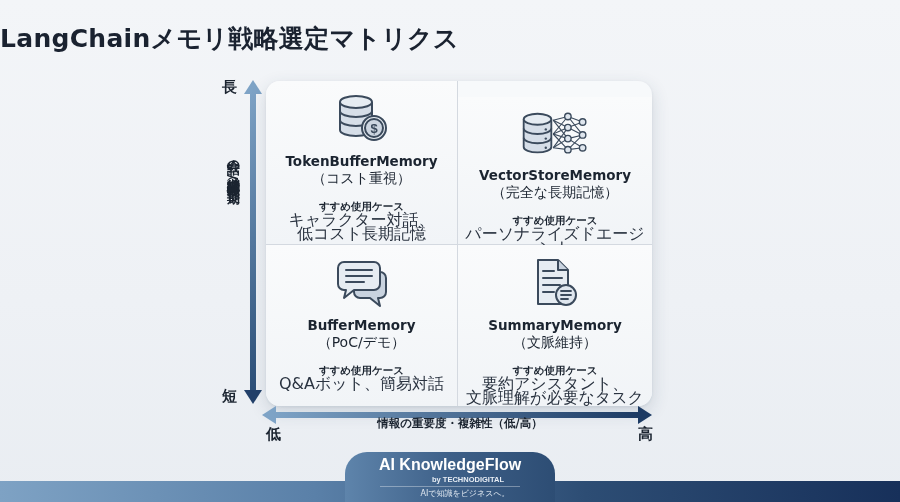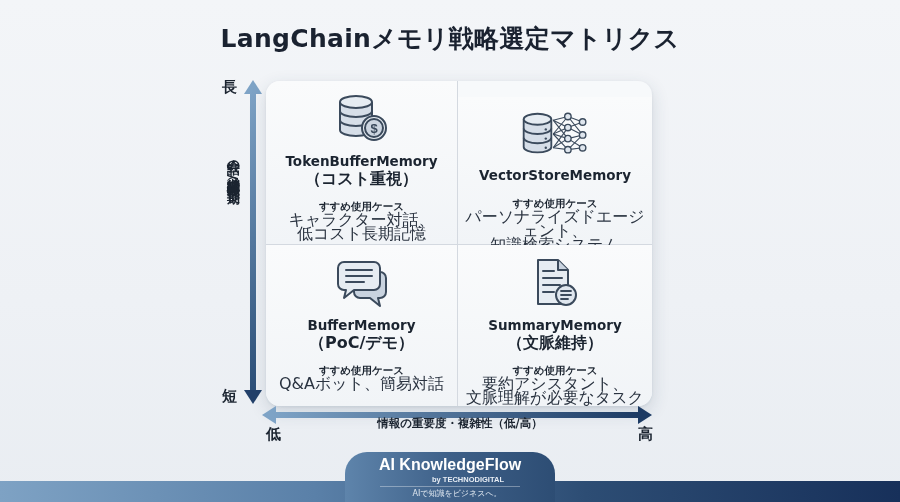--- a/index.html
+++ b/index.html
@@ -5,21 +5,21 @@
     * { box-sizing: border-box; margin: 0; padding: 0; }
     html, body { width: 900px; height: 502px; overflow: hidden; }
     body {
       font-family: "DejaVu Sans", "Liberation Sans", sans-serif;
       background: linear-gradient(180deg, #f3f5f8 0%, #eef1f5 60%, #e9edf2 100%);
       position: relative;
       color: #1b2430;
     }
     .title {
       position: absolute; top: 22px; left: 0; width: 900px;
-      text-align: center; font-size: 25px; font-weight: bold;
+      text-align: left; font-size: 25px; font-weight: bold;
       color: #1a2230; letter-spacing: 0.3px;
     }
     
     .v-axis-top-label, .v-axis-bottom-label {
       position: absolute; left: 222px; font-size: 15px; font-weight: bold; color: #1b2430;
     }
     .v-axis-top-label { top: 78px; }
     .v-axis-bottom-label { top: 387px; }
     .v-axis-line {
       position: absolute; left: 250px; top: 92px; width: 6px; height: 300px;
@@ -51,21 +51,21 @@
     .cell {
       display: flex; flex-direction: column; align-items: center;
       text-align: center; padding-top: 12px;
       background: linear-gradient(180deg, #fafbfc 0%, #f1f4f7 100%);
     }
     .cell.tl { border-right: 1px solid #d4d9e0; border-bottom: 1px solid #d4d9e0; }
     .cell.tr { border-bottom: 1px solid #d4d9e0; margin-top: 16px; }
     .cell.bl { border-right: 1px solid #d4d9e0; }
     .icon { width: 70px; height: 52px; display: flex; align-items: center; justify-content: center; }
     .cell-title { margin-top: 8px; font-size: 13.5px; font-weight: bold; color: #1b2430; line-height: 17px; }
-    .cell-sub { font-size: 16px; font-weight: bold; color: #1b2430; line-height: 17px; }
+    .cell-sub { font-size: 14px; font-weight: normal; color: #1b2430; line-height: 17px; }
     .cell-case-label { margin-top: 12px; font-size: 10.5px; font-weight: bold; color: #1b2430; line-height: 14px; }
     .cell-case-line { font-size: 16px; color: #2a3340; line-height: 14px; }
     
     .h-axis-line {
       position: absolute; left: 272px; top: 412px; width: 366px; height: 6px;
       background: linear-gradient(90deg, #7ea3c6 0%, #1c3a63 100%);
     }
     .h-axis-arrow-left {
       position: absolute; left: 262px; top: 406px; width: 0; height: 0;
       border-top: 9px solid transparent; border-bottom: 9px solid transparent;
@@ -104,21 +104,21 @@
     }
     .brand-by {
       position: absolute; left: 345px; top: 475px; width: 246px; text-align: center;
       font-family: "Liberation Sans", sans-serif; font-size: 7.5px; font-weight: bold; color: #e8eef5;
     }
     .brand-divider {
       position: absolute; left: 380px; top: 486px; width: 140px; height: 1px;
       background: rgba(255,255,255,0.35);
     }
     .brand-tagline {
-      position: absolute; left: 352px; top: 488px; width: 210px; text-align: center;
+      position: absolute; left: 360px; top: 488px; width: 210px; text-align: center;
       font-size: 8px; color: #dfe7f0;
     }
   </style>
 </head>
 <body>
 
 <div class="title">LangChainメモリ戦略選定マトリクス</div>
 
 <div class="v-axis-top-label">長</div>
 <div class="v-axis-arrow-up"></div>
@@ -189,20 +189,21 @@
           <path d="M4 29 a15 6 0 0 0 30 0" fill="none"></path>
         </g>
         <g fill="#3b4a5c">
             <circle cx="28" cy="20" r="1.3"></circle>
             <circle cx="28" cy="30" r="1.3"></circle>
             <circle cx="28" cy="40" r="1.3"></circle>
           </g>
       </svg>
     </div>
     <div class="cell-title">VectorStoreMemory</div>
+    <div class="cell-sub">（完全な長期記憶）</div>
     <div class="cell-case-label">すすめ使用ケース</div>
     <div class="cell-case-line">パーソナライズドエージェント、</div>
     <div class="cell-case-line">知識検索システム</div>
   </div>
 
   <div class="cell bl">
     <div class="icon">
       <svg width="56" height="50" viewBox="0 0 56 50">
         <g stroke="#3b4a5c" stroke-width="2" stroke-linejoin="round">
           <path d="M20 14 h26 a6 6 0 0 1 6 6 v14 a6 6 0 0 1 -6 6 h-2 l2 8 l-10 -8 h-10 a6 6 0 0 1 -6 -6 z" fill="#c9d3df"></path>

